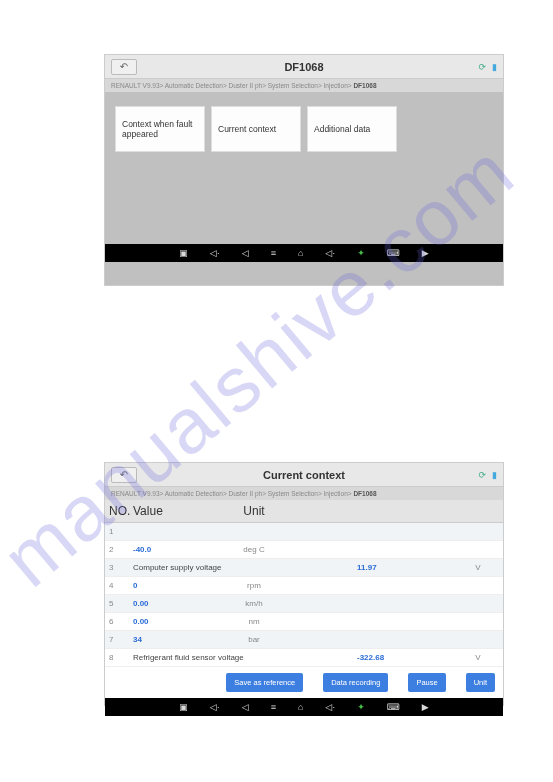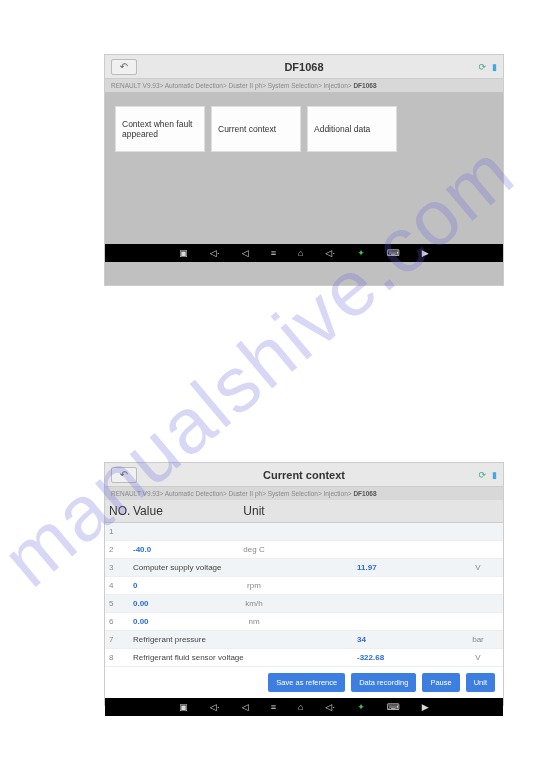--- a/index.html
+++ b/index.html
@@ -120,21 +120,21 @@
   }
   .trow:nth-child(odd) { background: #f1f4f7; }
   .trow:nth-child(even) { background: #fff; }
   .trow .col-no { color: #888; }
   .trow .col-name { color: #444; }
   .trow .col-val { color: #2b6cd6; font-weight: bold; }
   .trow .col-unit { color: #888; }
   .btn-row {
     display: flex;
     justify-content: flex-end;
-    gap: 6px;
+    gap: 20px;
     padding: 6px 8px;
     background: #fff;
   }
   .act-btn {
     background: #3d7fe0;
     color: #fff;
     font-size: 7.5px;
     padding: 5px 8px;
     border-radius: 2px;
     cursor: pointer;
@@ -231,21 +231,20 @@
           <div class="col-val">0.00</div>
           <div class="col-unit">km/h</div>
         </div>
         <div class="trow">
           <div class="col-no">6</div>
           <div class="col-val">0.00</div>
           <div class="col-unit">nm</div>
         </div>
         <div class="trow">
           <div class="col-no">7</div>
-          <div class="col-name">Refrigerant pressure</div>
           <div class="col-val">34</div>
           <div class="col-unit">bar</div>
         </div>
         <div class="trow">
           <div class="col-no">8</div>
           <div class="col-name">Refrigerant fluid sensor voltage</div>
           <div class="col-val">-322.68</div>
           <div class="col-unit">V</div>
         </div>
       </div>

